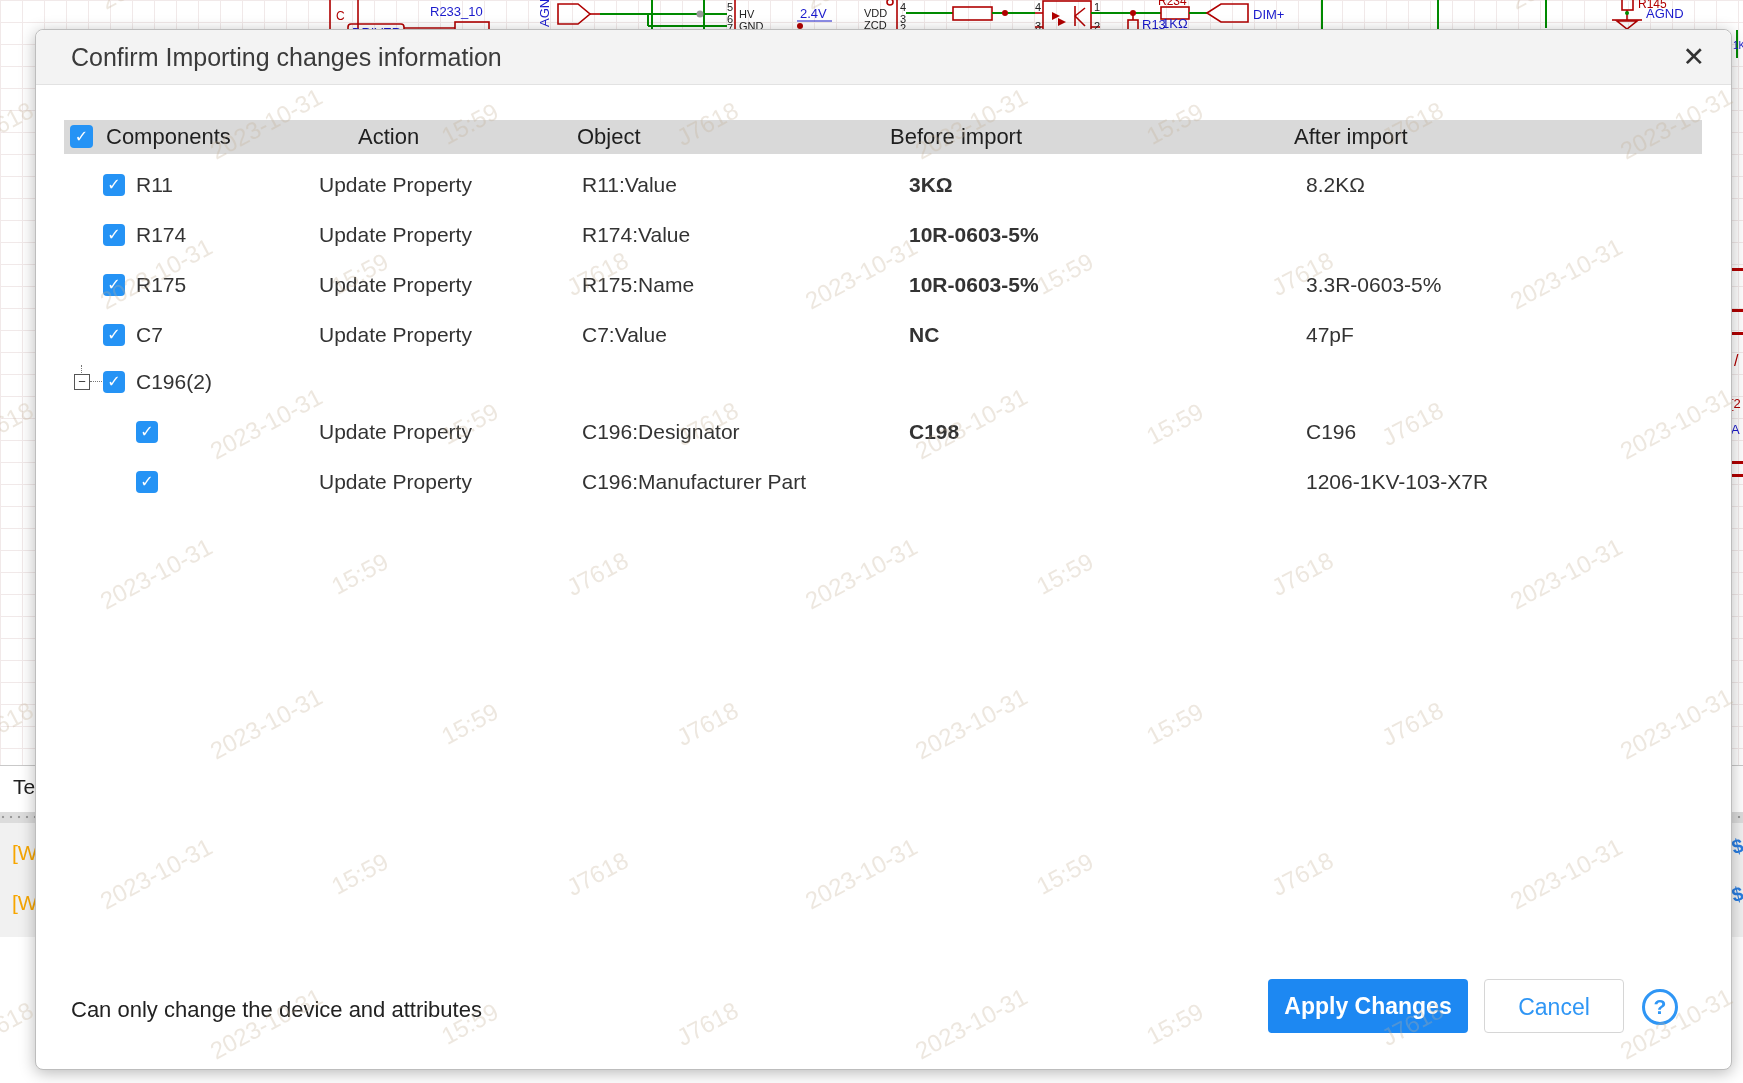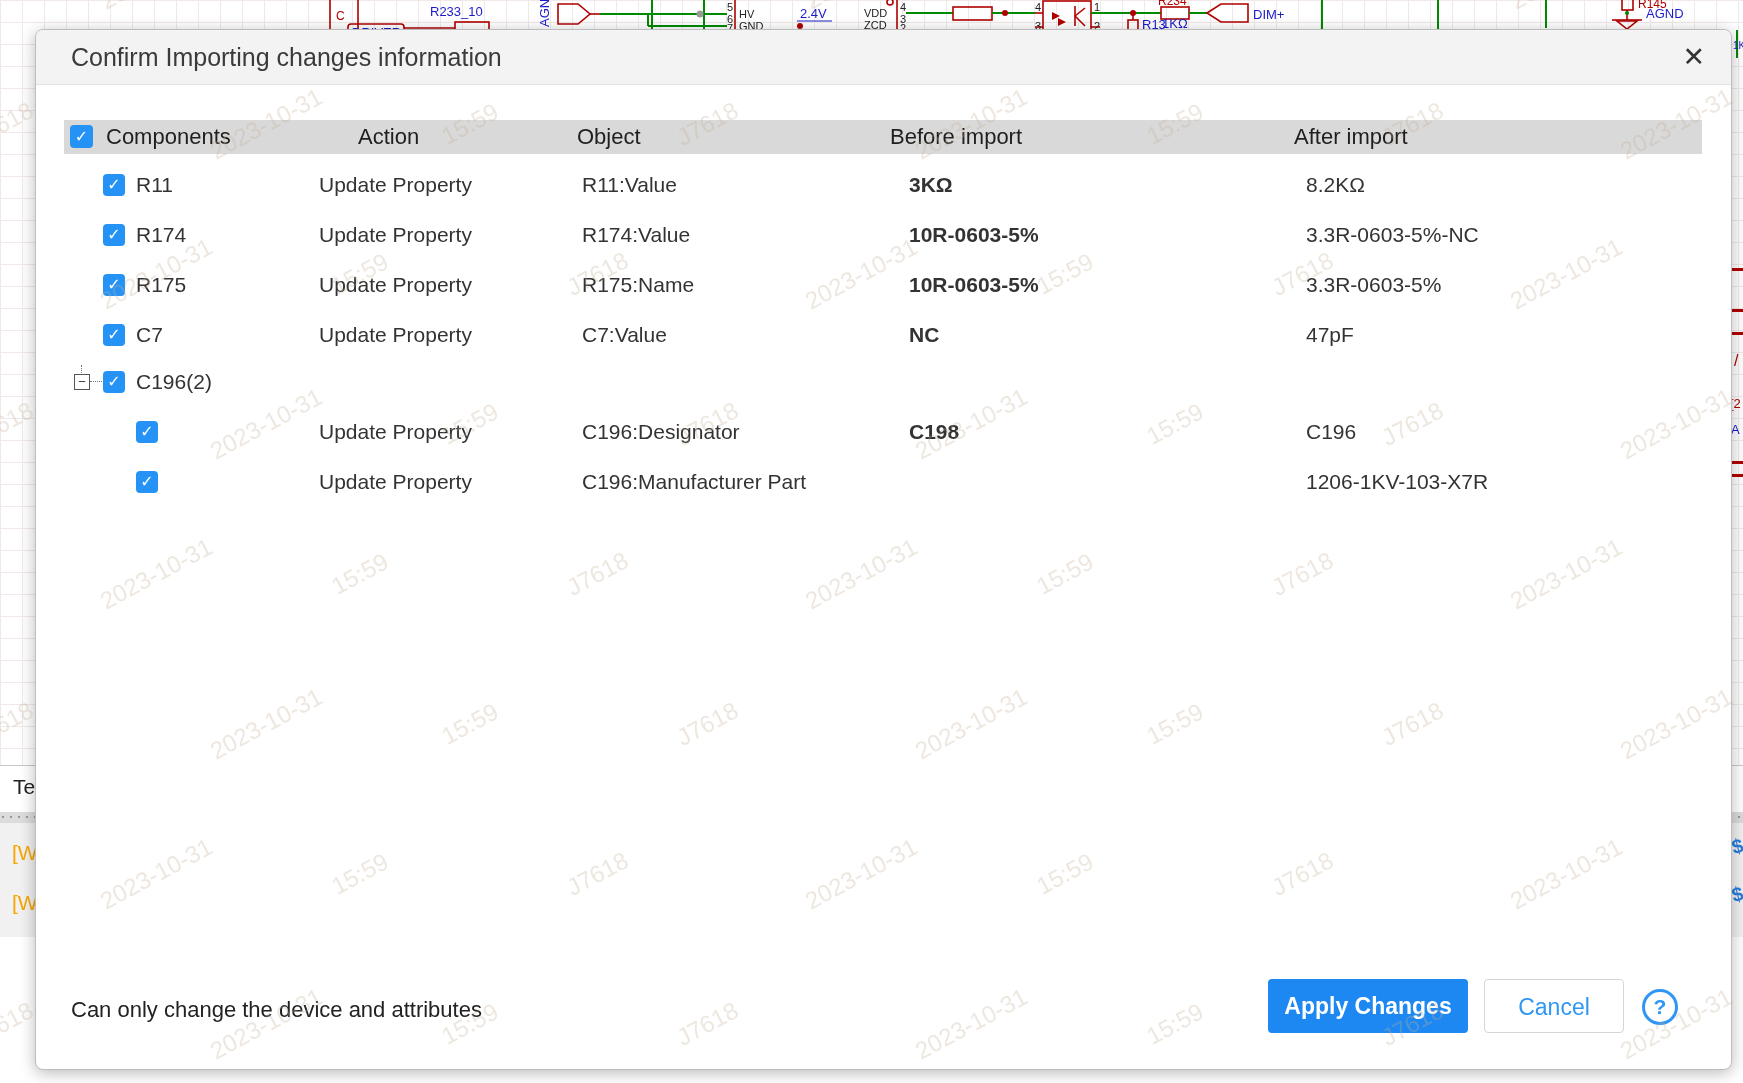--- a/index.html
+++ b/index.html
@@ -208,21 +208,20 @@
       <div class="cell c-before">3KΩ</div>
       <div class="cell c-after">8.2KΩ</div>
     </div>
 
     <div class="trow r1">
       <div class="cb"><span>✓</span></div>
       <div class="cell c-comp">R174</div>
       <div class="cell c-act">Update Property</div>
       <div class="cell c-obj">R174:Value</div>
       <div class="cell c-before">10R-0603-5%</div>
-      <div class="cell c-after">3.3R-0603-5%-NC</div>
     </div>
 
     <div class="trow r2">
       <div class="cb"><span>✓</span></div>
       <div class="cell c-comp">R175</div>
       <div class="cell c-act">Update Property</div>
       <div class="cell c-obj">R175:Name</div>
       <div class="cell c-before">10R-0603-5%</div>
       <div class="cell c-after">3.3R-0603-5%</div>
     </div>

